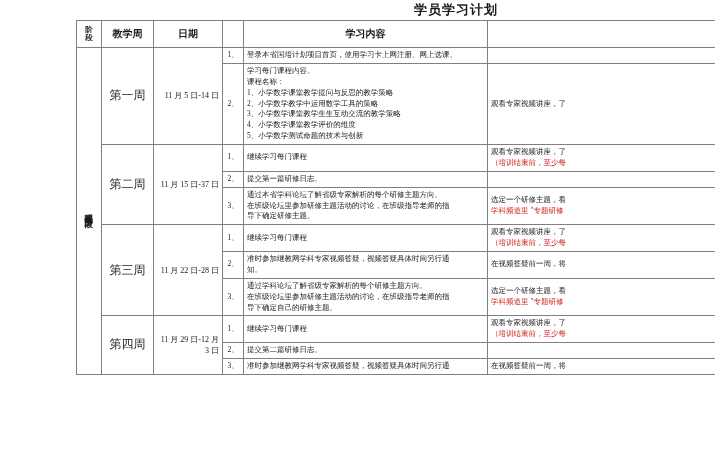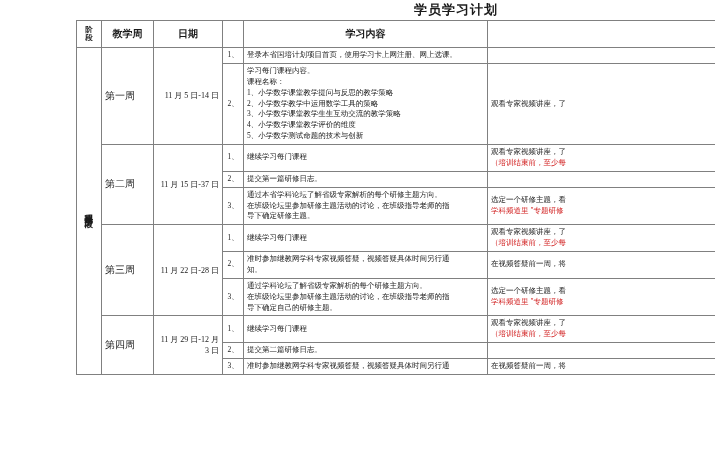--- a/index.html
+++ b/index.html
@@ -85,21 +85,21 @@
   .stage-vert {
     writing-mode: vertical-rl;
     text-orientation: upright;
     display: inline-block;
     font-weight: bold;
     font-size: 8.5px;
     letter-spacing: 1px;
     line-height: 1;
   }
   .c-num    { text-align: center; font-size: 7.5px; }
-  .c-week   { text-align: left; font-size: 10px; }
+  .c-week   { text-align: center; font-size: 12px; }
   .c-date   { text-align: right; font-size: 8px; }
   .c-body   { text-align: left; margin-top: 20px; }
   .c-req    { text-align: left; }
 
   .line { display: block; white-space: nowrap; }
   .red { color: #d01a1a; }
 </style>
 </head>
 <body>
 

